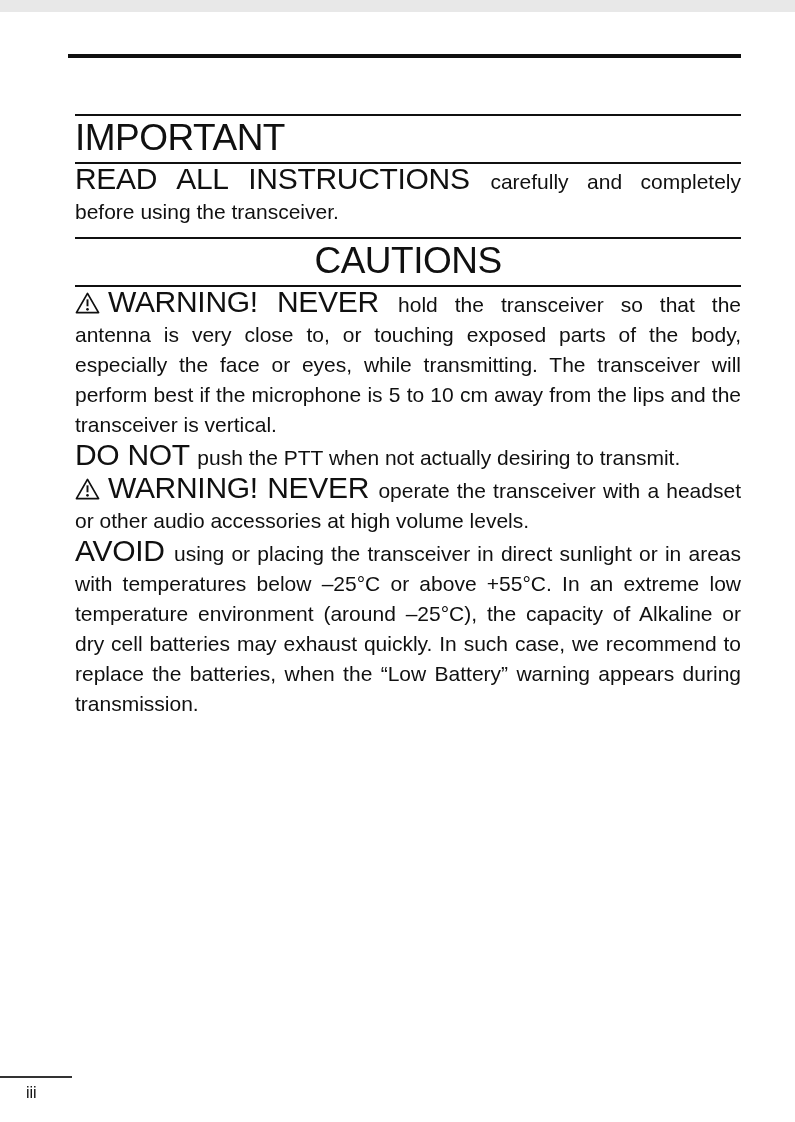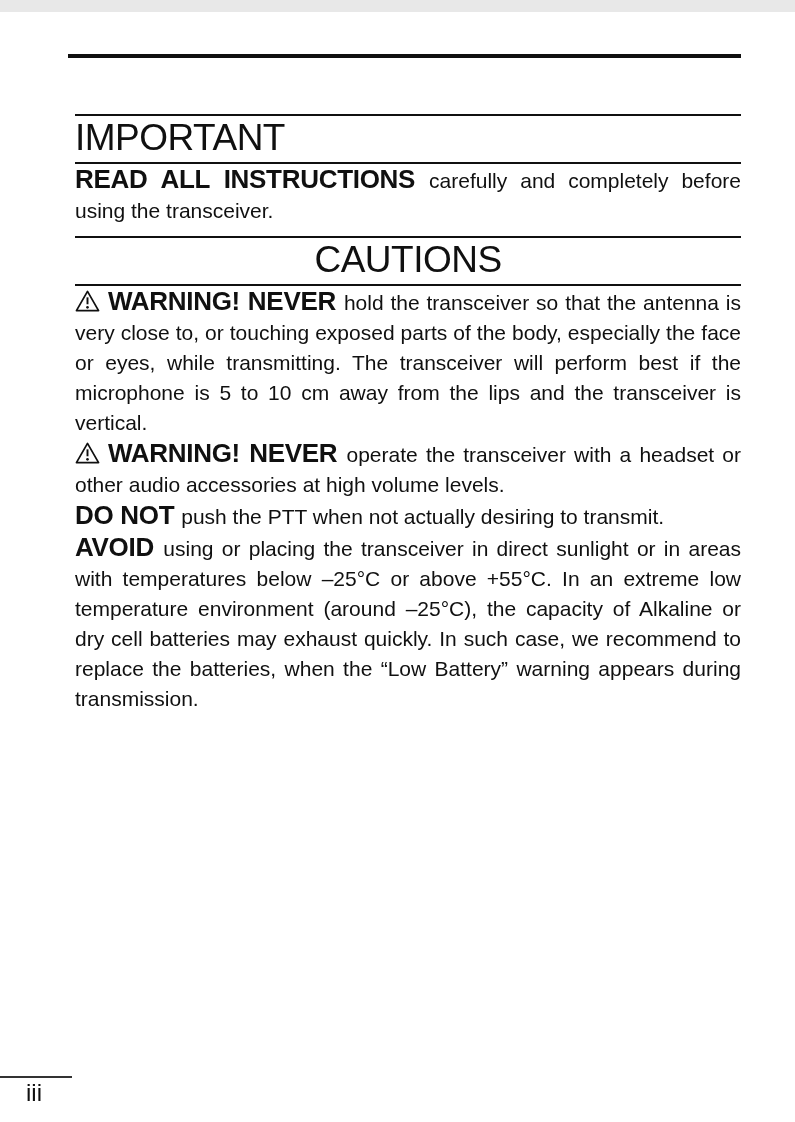--- a/index.html
+++ b/index.html
@@ -36,22 +36,22 @@
   }
   .section-title.cautions { margin-top: 10px; text-align: center; }
   p.para {
     margin: 0;
     font-size: 21px;
     line-height: 30px;
     text-align: justify;
     color: #101010;
   }
   .lead {
-    font-weight: bold;
-    font-size: 26px;
+    font-weight: normal;
+    font-size: 30px;
     letter-spacing: -0.3px;
     white-space: pre-wrap;
   }
   .p-read   { margin-top: 14px; }
   .p-save   { margin-top: 22px; }
   .p-warn1  { margin-top: 16px; }
   .p-warn2  { margin-top: 21px; }
   .p-donot1 { margin-top: 14px; }
   .p-donot2 { margin-top: 12px; }
   .p-avoid  { margin-top: 13px; }
@@ -61,21 +61,21 @@
     vertical-align: -3px;
     margin-right: 8px;
     line-height: 0;
   }
   .footer {
     position: absolute;
     left: 0;
     top: 1064px;
     width: 46px;
     border-top: 2px solid #333333;
-    font-size: 24px;
+    font-size: 16px;
     line-height: 26px;
     padding: 2px 0 0 26px;
     color: #101010;
   }
 </style>
 </head>
 <body>
 
 <div class="page">
   <div class="content">
@@ -91,27 +91,27 @@
 
     <section>
       <h1 class="section-title cautions">CAUTIONS</h1>
 
       <p class="para p-warn1"><span class="warn-icon"><svg width="25" height="24" viewBox="0 0 26 24">
               <path d="M13 2 L24.5 22 L1.5 22 Z" fill="none" stroke="#101010" stroke-width="1.8" stroke-linejoin="round"></path>
               <rect x="12" y="8.2" width="2" height="7.2" fill="#101010"></rect>
               <circle cx="13" cy="18.6" r="1.35" fill="#101010"></circle>
             </svg></span><b class="lead">WARNING! NEVER </b><span>hold the transceiver so that the antenna is very close to, or touching exposed parts of the body, especially the face or eyes, while transmitting. The transceiver will perform best if the microphone is 5 to 10 cm away from the lips and the transceiver is vertical.</span></p>
 
+      <p class="para p-donot1"><b class="lead">DO NOT </b><span>push the PTT when not actually desiring to transmit.</span></p>
+
       <p class="para p-warn2"><span class="warn-icon"><svg width="25" height="24" viewBox="0 0 26 24">
               <path d="M13 2 L24.5 22 L1.5 22 Z" fill="none" stroke="#101010" stroke-width="1.8" stroke-linejoin="round"></path>
               <rect x="12" y="8.2" width="2" height="7.2" fill="#101010"></rect>
               <circle cx="13" cy="18.6" r="1.35" fill="#101010"></circle>
             </svg></span><b class="lead">WARNING! NEVER </b><span>operate the transceiver with a headset or other audio accessories at high volume levels.</span></p>
-
-      <p class="para p-donot1"><b class="lead">DO NOT </b><span>push the PTT when not actually desiring to transmit.</span></p>
 
 
       <p class="para p-avoid"><b class="lead">AVOID </b><span>using or placing the transceiver in direct sunlight or in areas with temperatures below –25°C or above +55°C. In an extreme low temperature environment (around –25°C), the capacity of Alkaline or dry cell batteries may exhaust quickly. In such case, we recommend to replace the batteries, when the “Low Battery” warning appears during transmission.</span></p>
 
     </section>
 
   </div>
 
   <div class="footer">
     <span>iii</span>

